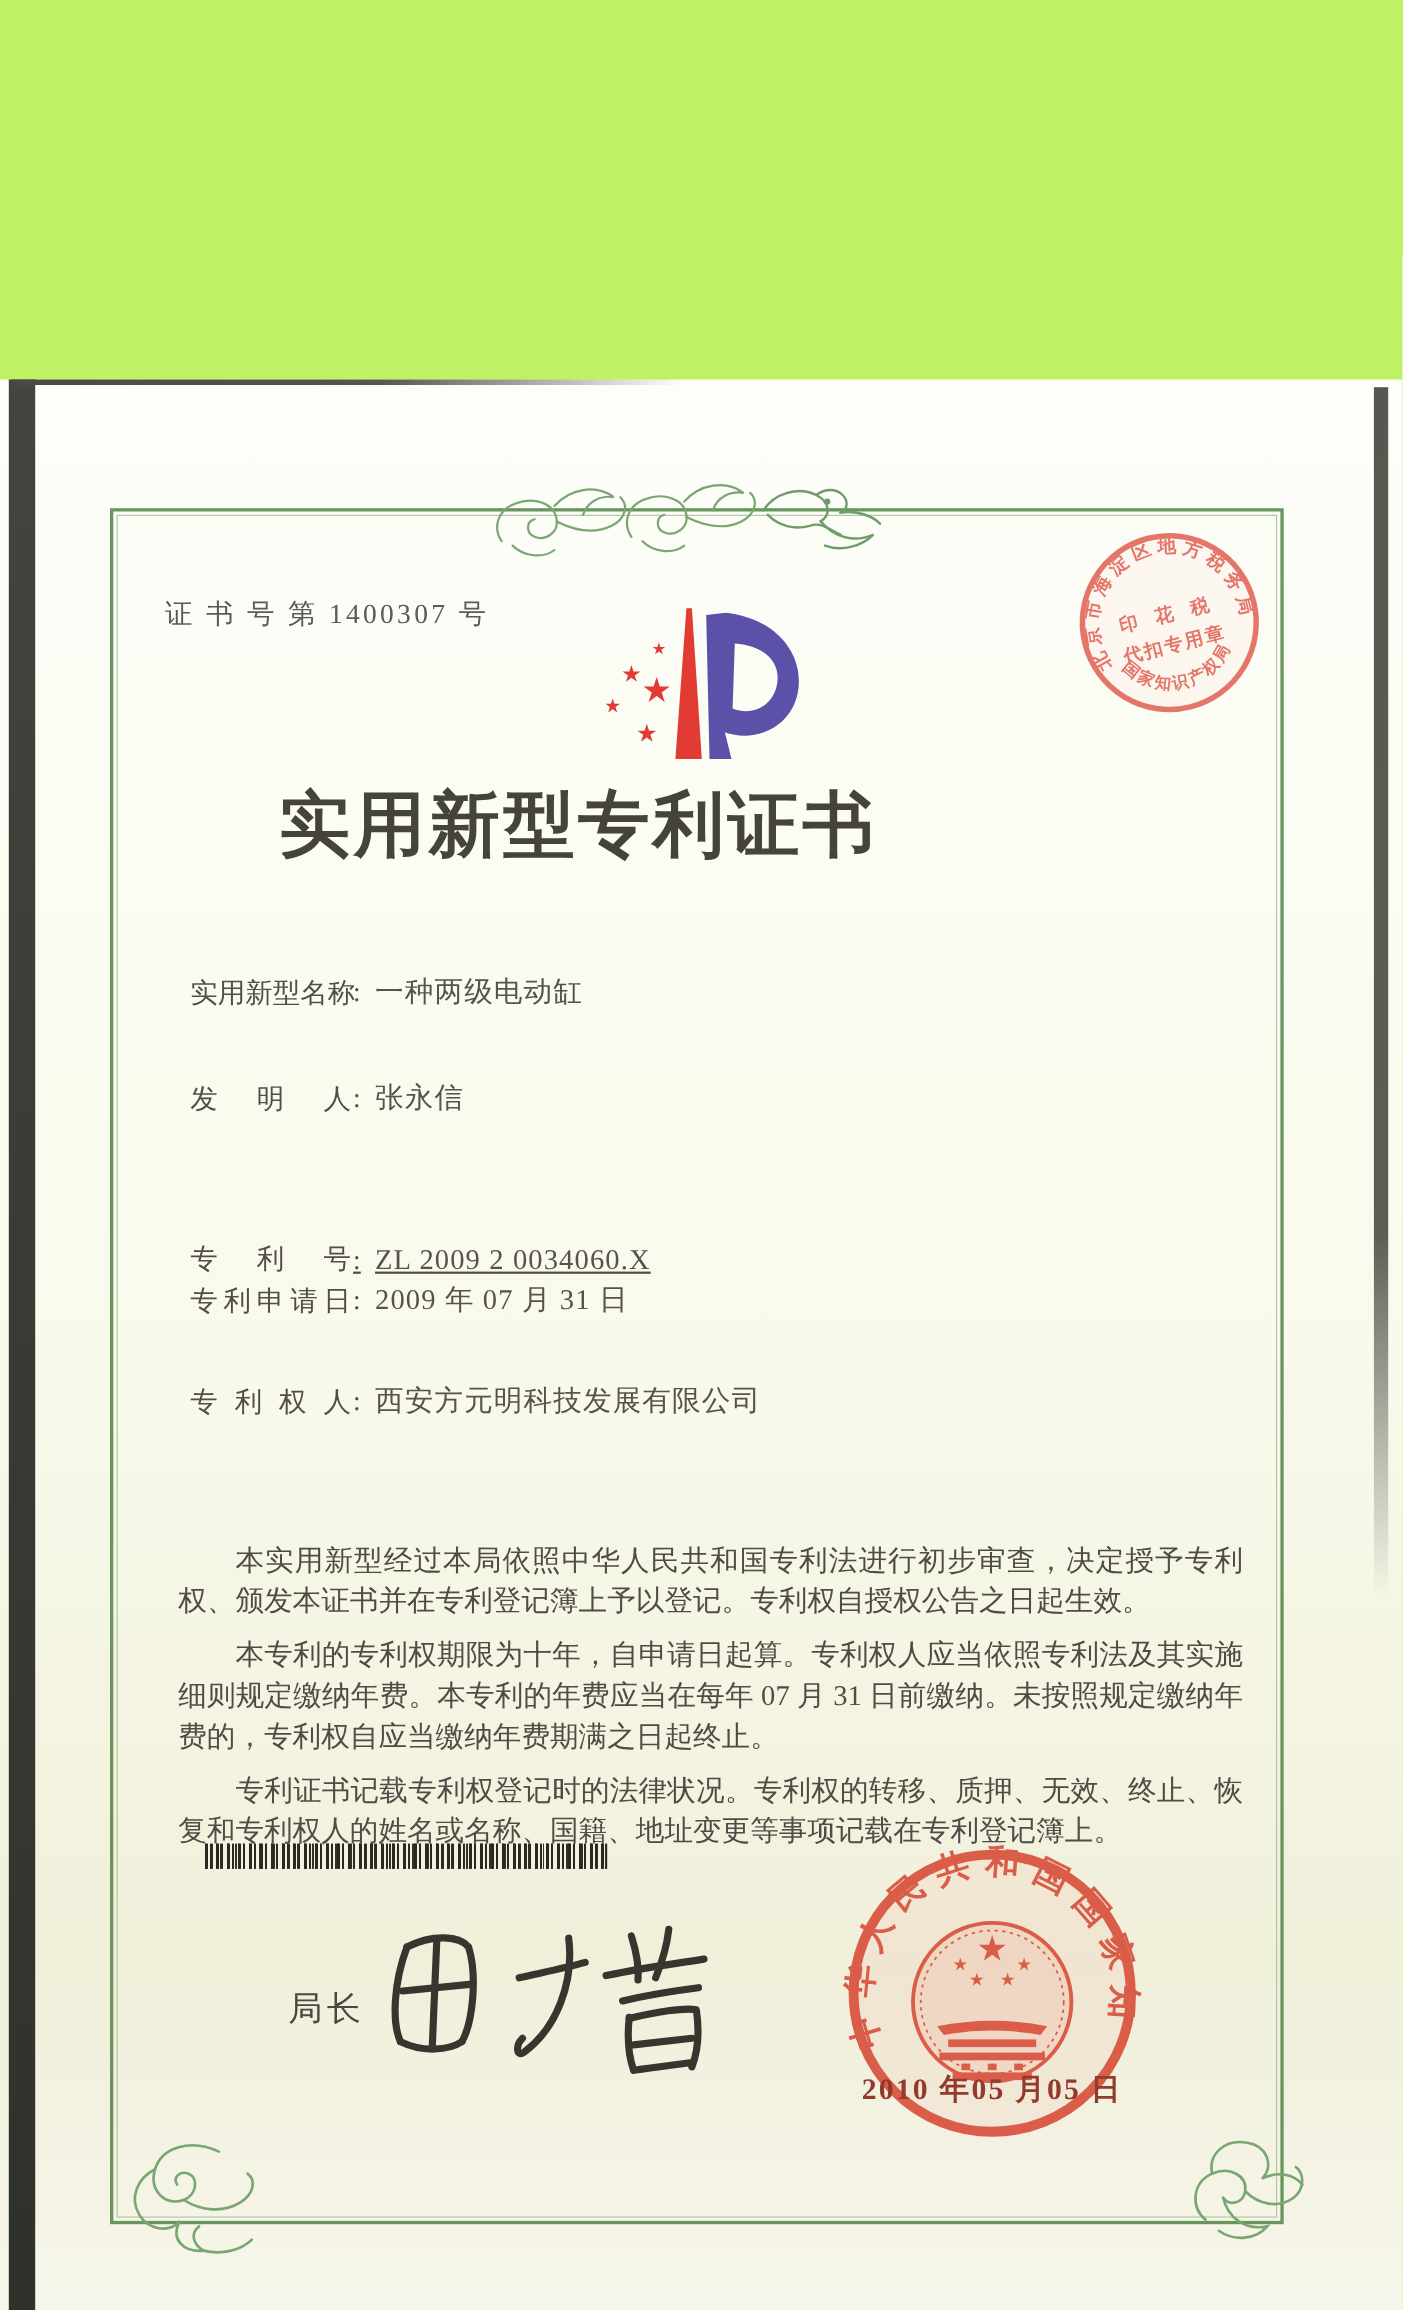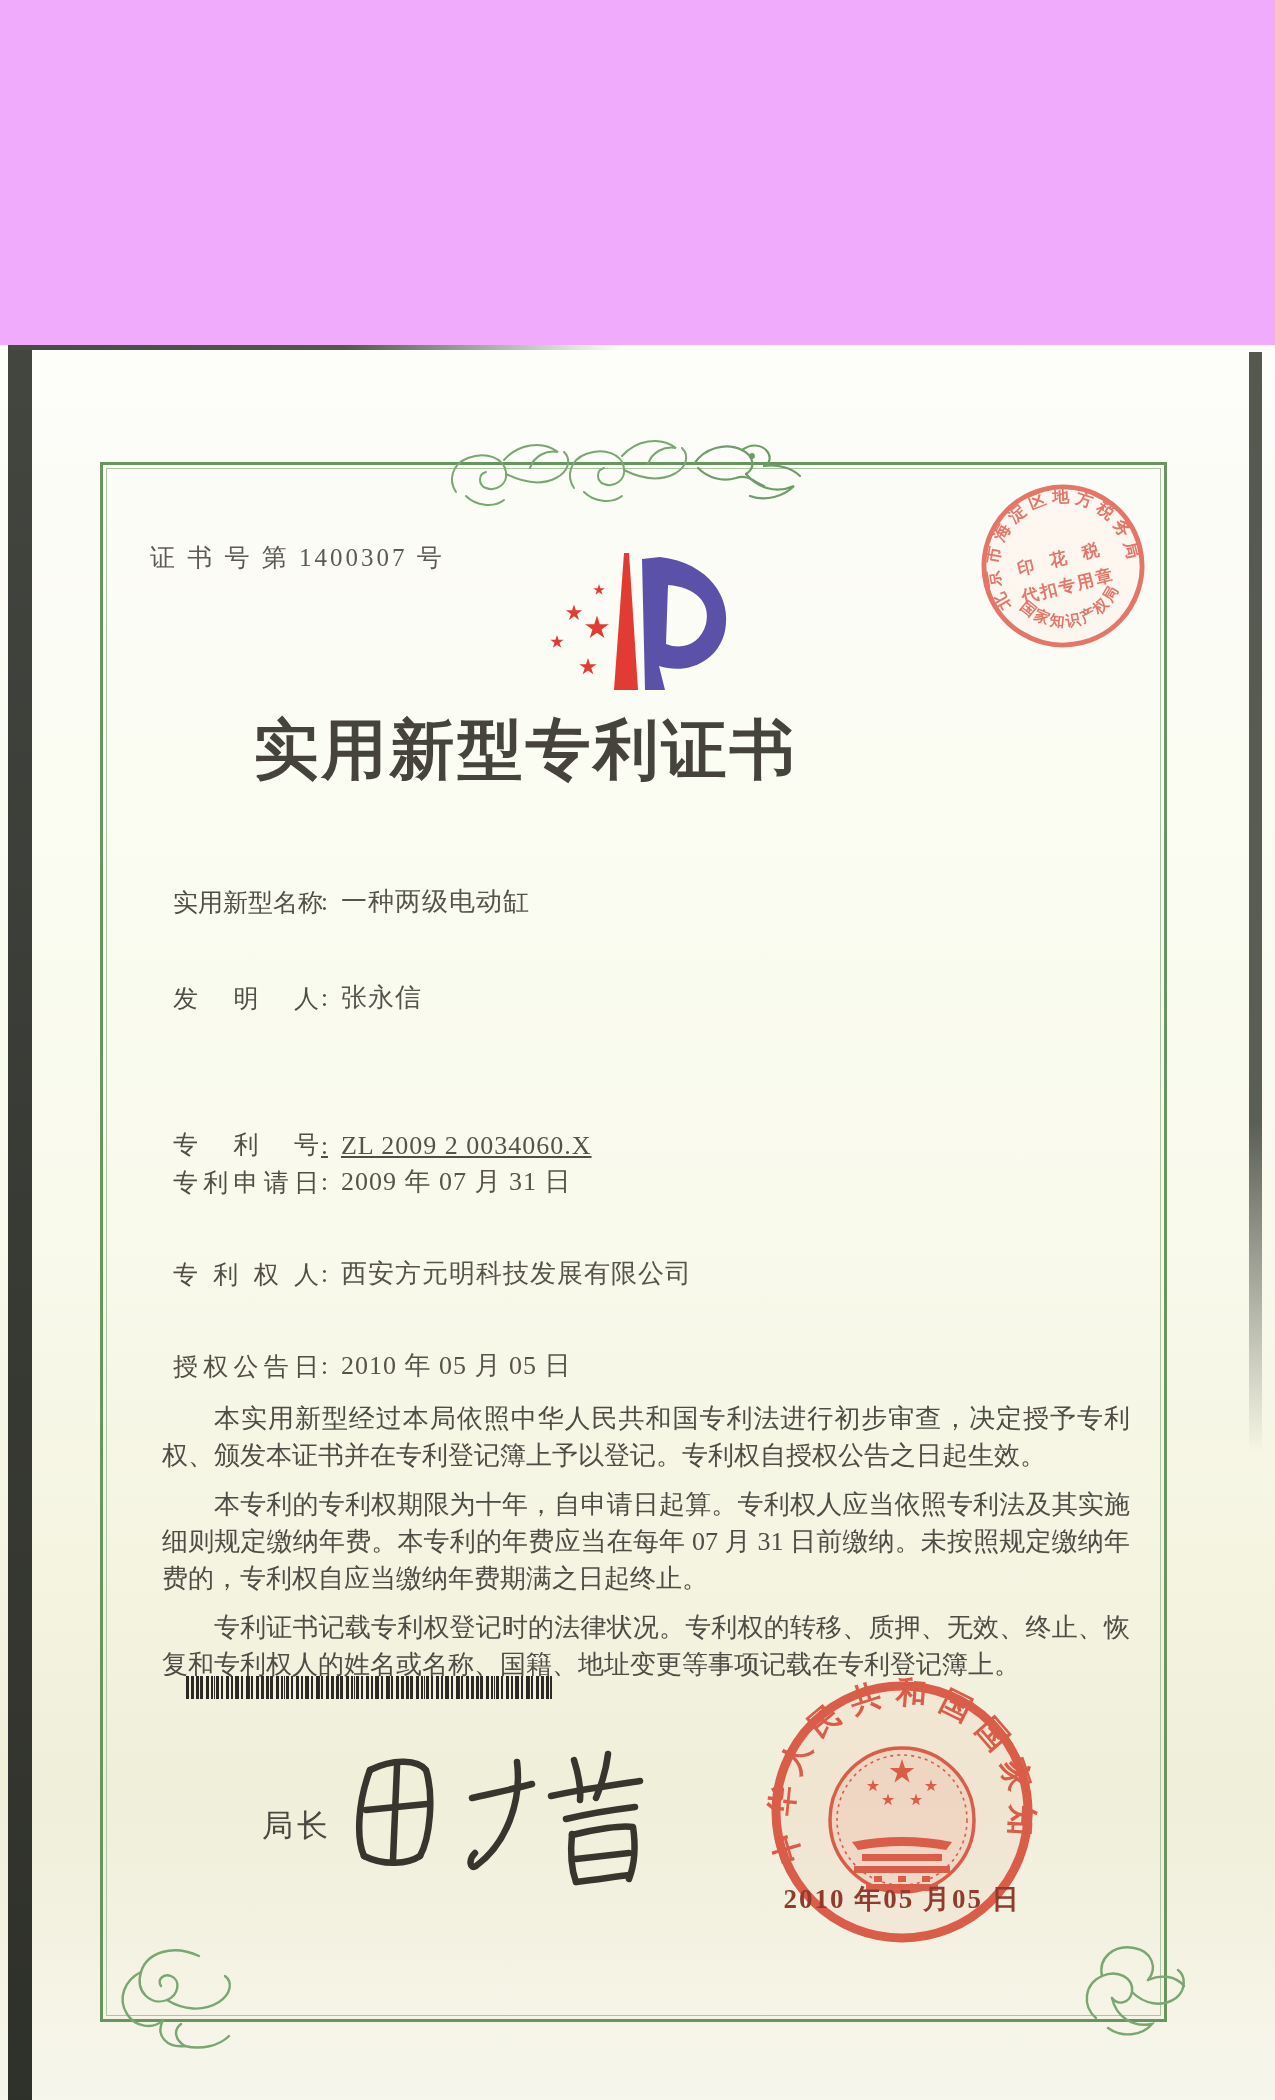--- a/index.html
+++ b/index.html
@@ -1,18 +1,18 @@
 <!DOCTYPE html>
 <html><head>
 <meta charset="utf-8">
 <style>
   html,body{margin:0;padding:0;background:#ffffff;}
   #page{
     position:relative;width:1275px;height:2100px;overflow:hidden;
-    background:#f0abfc;
+    background:#bef264;
     font-family:"Liberation Serif","DejaVu Serif",serif;
   }
   
   .paper{
     position:absolute;left:0;top:345px;width:1275px;height:1755px;
     background:linear-gradient(180deg,
       #fdfdfa 0%, #fbfcf2 25%, #f9faec 50%, #f4f3e0 72%,
       #f0efda 82%, #f4f3e4 93%, #f7f6ec 100%);
   }
   
@@ -160,23 +160,20 @@
   </div>
   <div class="field-row" style="top:1128px;text-decoration:underline;">
     <span class="flabel">专利号</span><span class="fcolon">:</span><span class="fvalue">ZL 2009 2 0034060.X</span>
   </div>
   <div class="field-row" style="top:1164px;">
     <span class="flabel">专利申请日</span><span class="fcolon">:</span><span class="fvalue">2009 年 07 月 31 日</span>
   </div>
   <div class="field-row" style="top:1256px;">
     <span class="flabel">专利权人</span><span class="fcolon">:</span><span class="fvalue">西安方元明科技发展有限公司</span>
   </div>
-  <div class="field-row" style="top:1348px;">
-    <span class="flabel">授权公告日</span><span class="fcolon">:</span><span class="fvalue">2010 年 05 月 05 日</span>
-  </div>
 
   <div class="body-text">
     <p>本实用新型经过本局依照中华人民共和国专利法进行初步审查，决定授予专利权、颁发本证书并在专利登记簿上予以登记。专利权自授权公告之日起生效。</p>
     <p>本专利的专利权期限为十年，自申请日起算。专利权人应当依照专利法及其实施细则规定缴纳年费。本专利的年费应当在每年 07 月 31 日前缴纳。未按照规定缴纳年费的，专利权自应当缴纳年费期满之日起终止。</p>
     <p>专利证书记载专利权登记时的法律状况。专利权的转移、质押、无效、终止、恢复和专利权人的姓名或名称、国籍、地址变更等事项记载在专利登记簿上。</p>
   </div>
 
   <div class="barcode"></div>
 
   <div class="director-label">局长</div>

